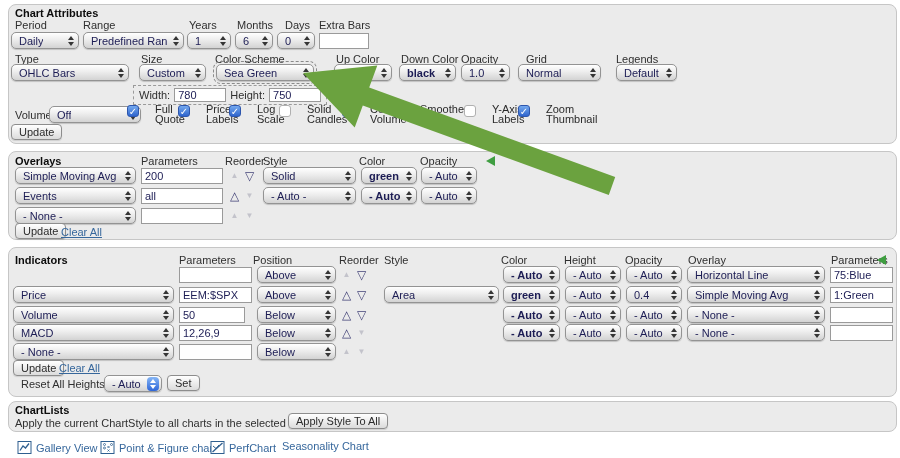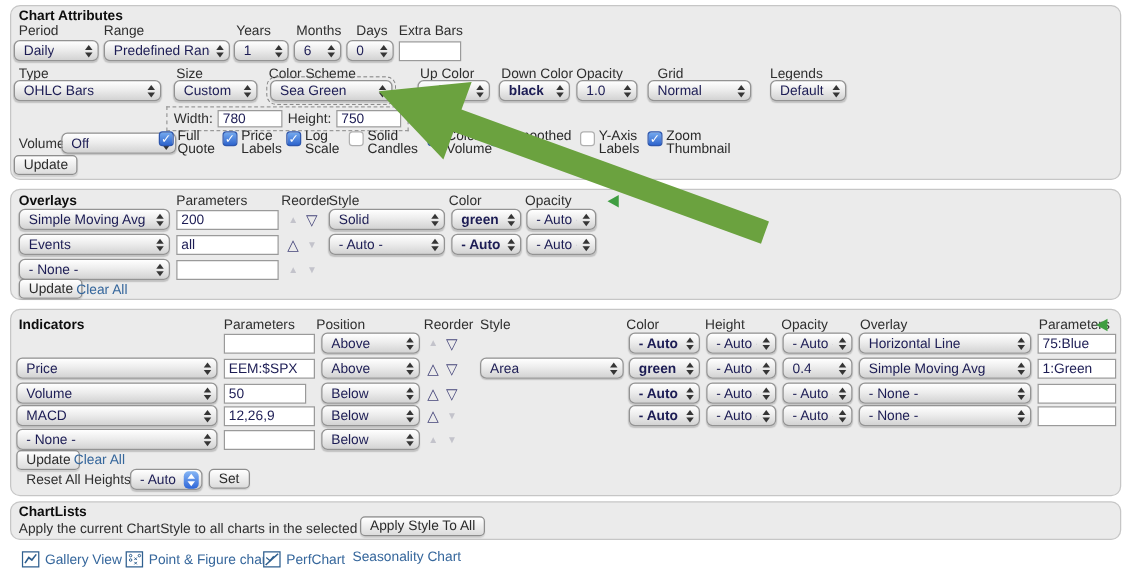--- a/index.html
+++ b/index.html
@@ -26,22 +26,22 @@
   .stepper::after{content:"";width:0;height:0;border-left:3px solid transparent;border-right:3px solid transparent;border-top:4px solid #353535;}
   .bluestep .stepper{background:linear-gradient(#86b6f5,#2e66d8);border-radius:4px;padding:2px 3px;margin-right:-2px;}
   .bluestep .stepper::before{border-bottom-color:#fff;}
   .bluestep .stepper::after{border-top-color:#fff;}
   .inp{position:absolute;height:16px;box-sizing:border-box;border:1px solid #9a9a9a;background:#fff;padding:0 3px;color:#1c1c54;font-family:inherit;font-size:11px;}
   .btn{
     position:absolute;height:16px;box-sizing:border-box;border:1px solid #8d8d8d;border-radius:4px;
     background:linear-gradient(#ffffff,#dcdcdc);color:#2b2b2b;padding:0 7px;
     display:flex;align-items:center;white-space:nowrap;box-shadow:0 1px 1px rgba(0,0,0,.12);cursor:pointer;
   }
-  .link{position:absolute;color:#36679c;white-space:nowrap;cursor:pointer;}
-  .cbwrap{position:absolute;display:flex;gap:3px;}
+  .link{position:absolute;color:#36679c;white-space:nowrap;cursor:pointer;text-decoration:underline;}
+  .cbwrap{position:absolute;display:flex;gap:16px;}
   .cb{width:12px;height:12px;border-radius:3px;box-sizing:border-box;flex:none;margin-top:1px;text-align:center;}
   .cb.on{background:linear-gradient(#74a9ef,#2f65cd);border:1px solid #2d56ad;color:#fff;font-size:10px;line-height:11px;}
   .cb.on::before{content:"✓";}
   .cb.off{background:#fff;border:1px solid #b0b0b0;}
   .cbl span{display:block;line-height:10px;}
   .reorder{position:absolute;display:flex;gap:4px;align-items:center;height:16px;}
   .tri{width:11px;text-align:center;color:#45457a;font-size:12px;line-height:14px;}
   .tri.dis{color:#c3c3cb;font-size:8px;}
   .tu::before{content:"△";} .td::before{content:"▽";}
   .tu.dis::before{content:"▲";} .td.dis::before{content:"▼";}

